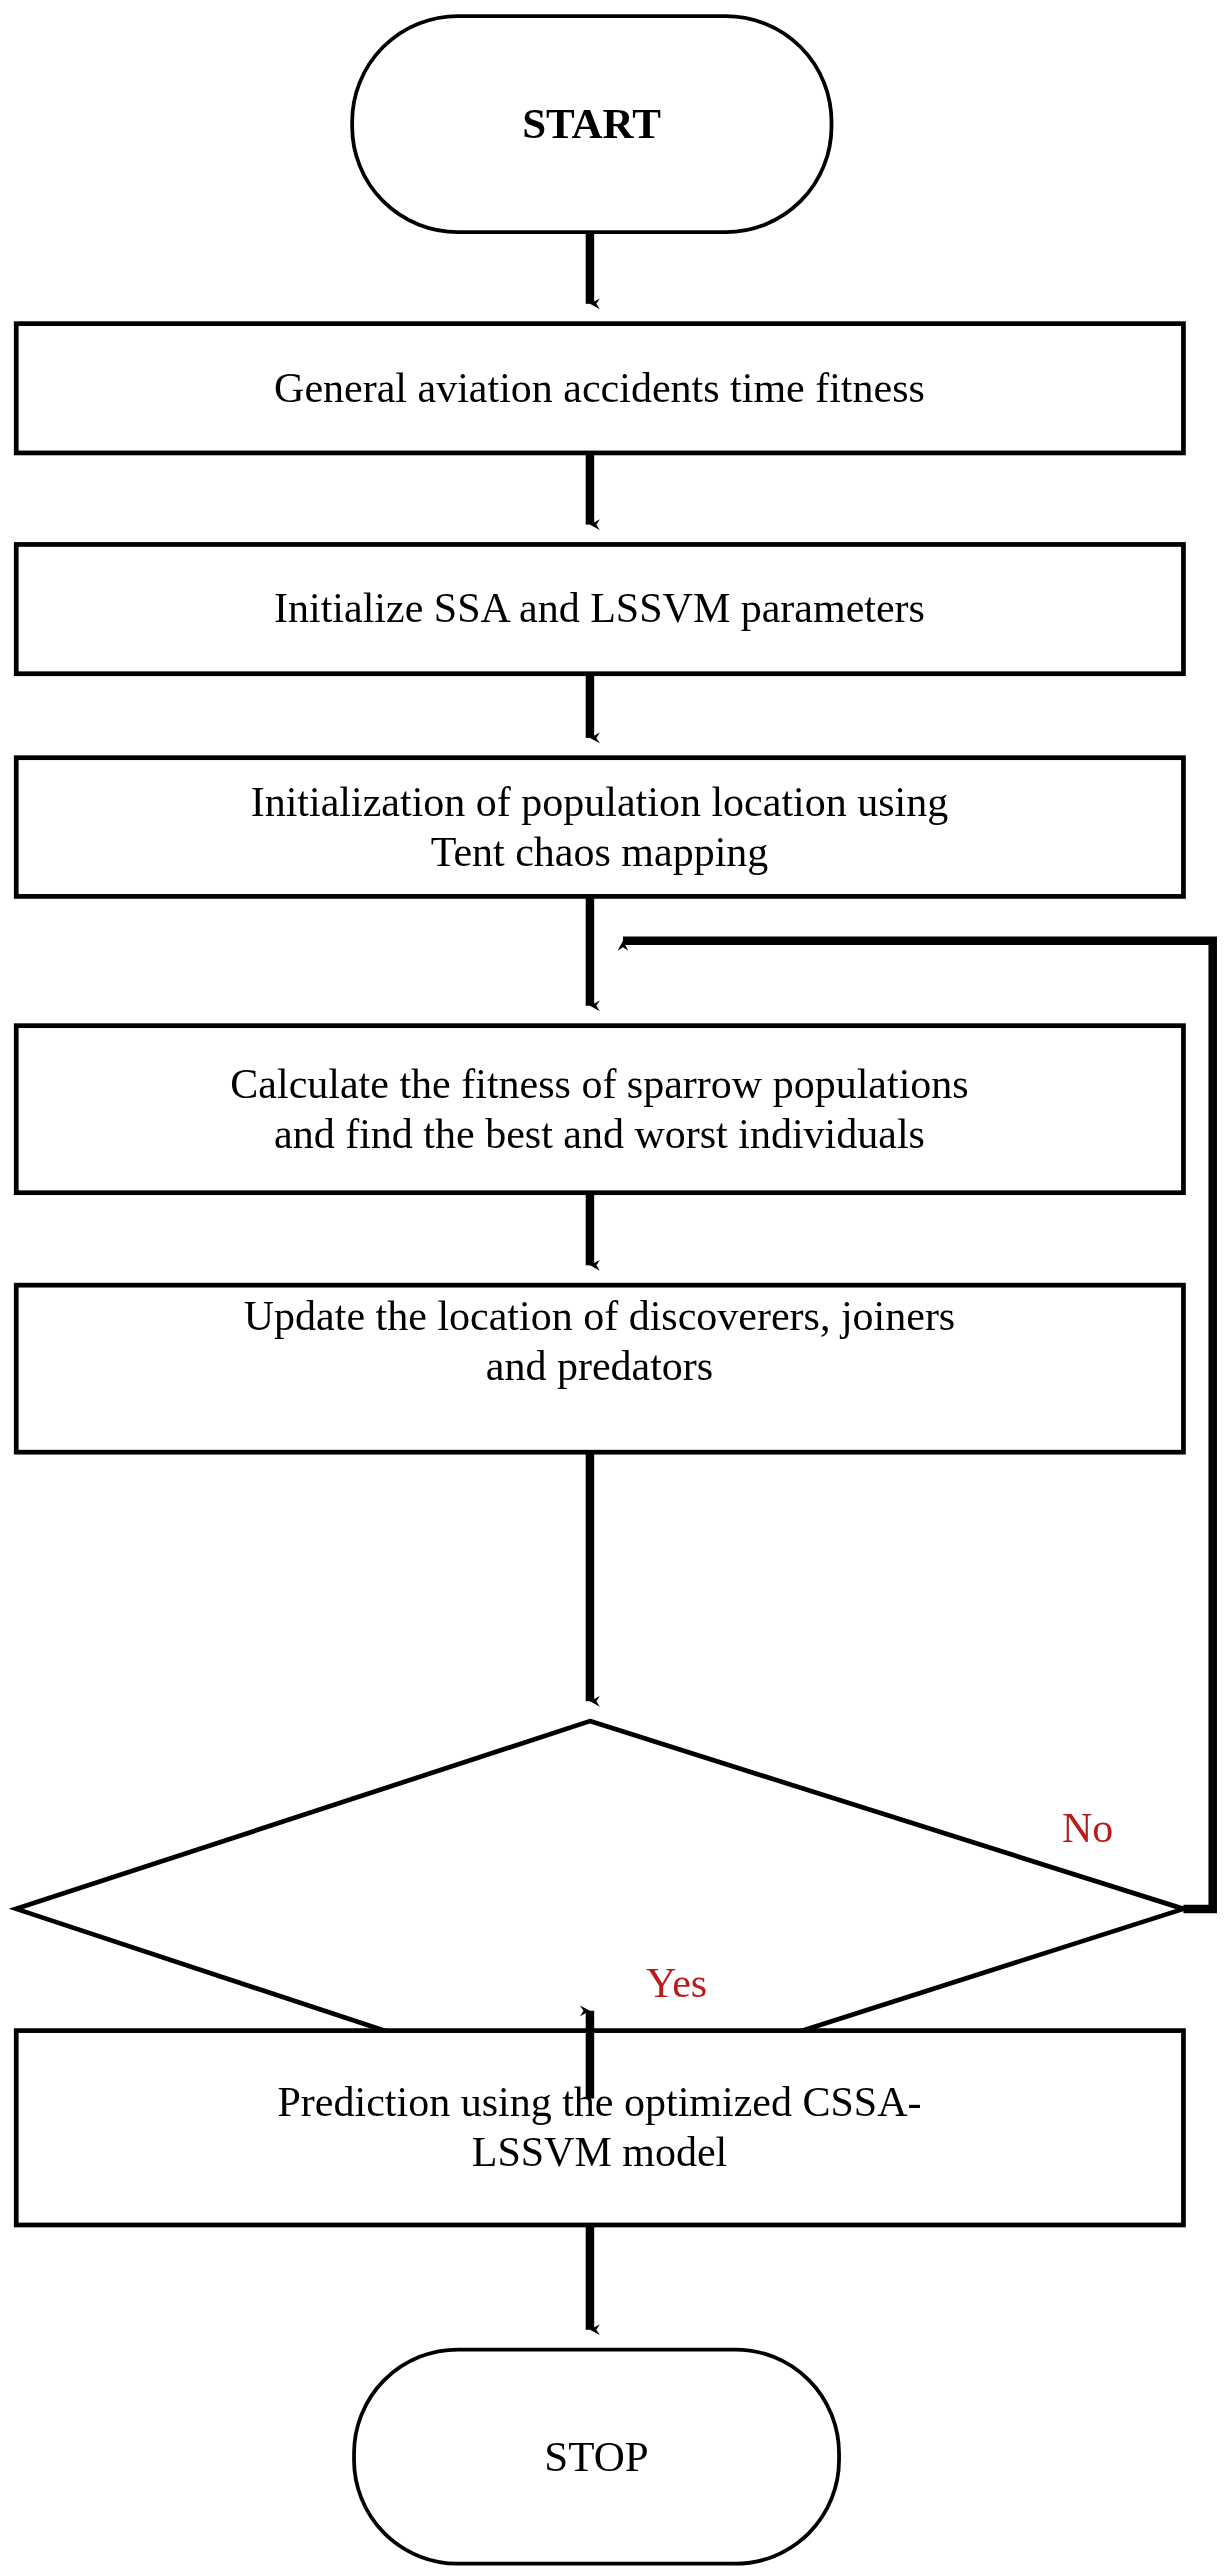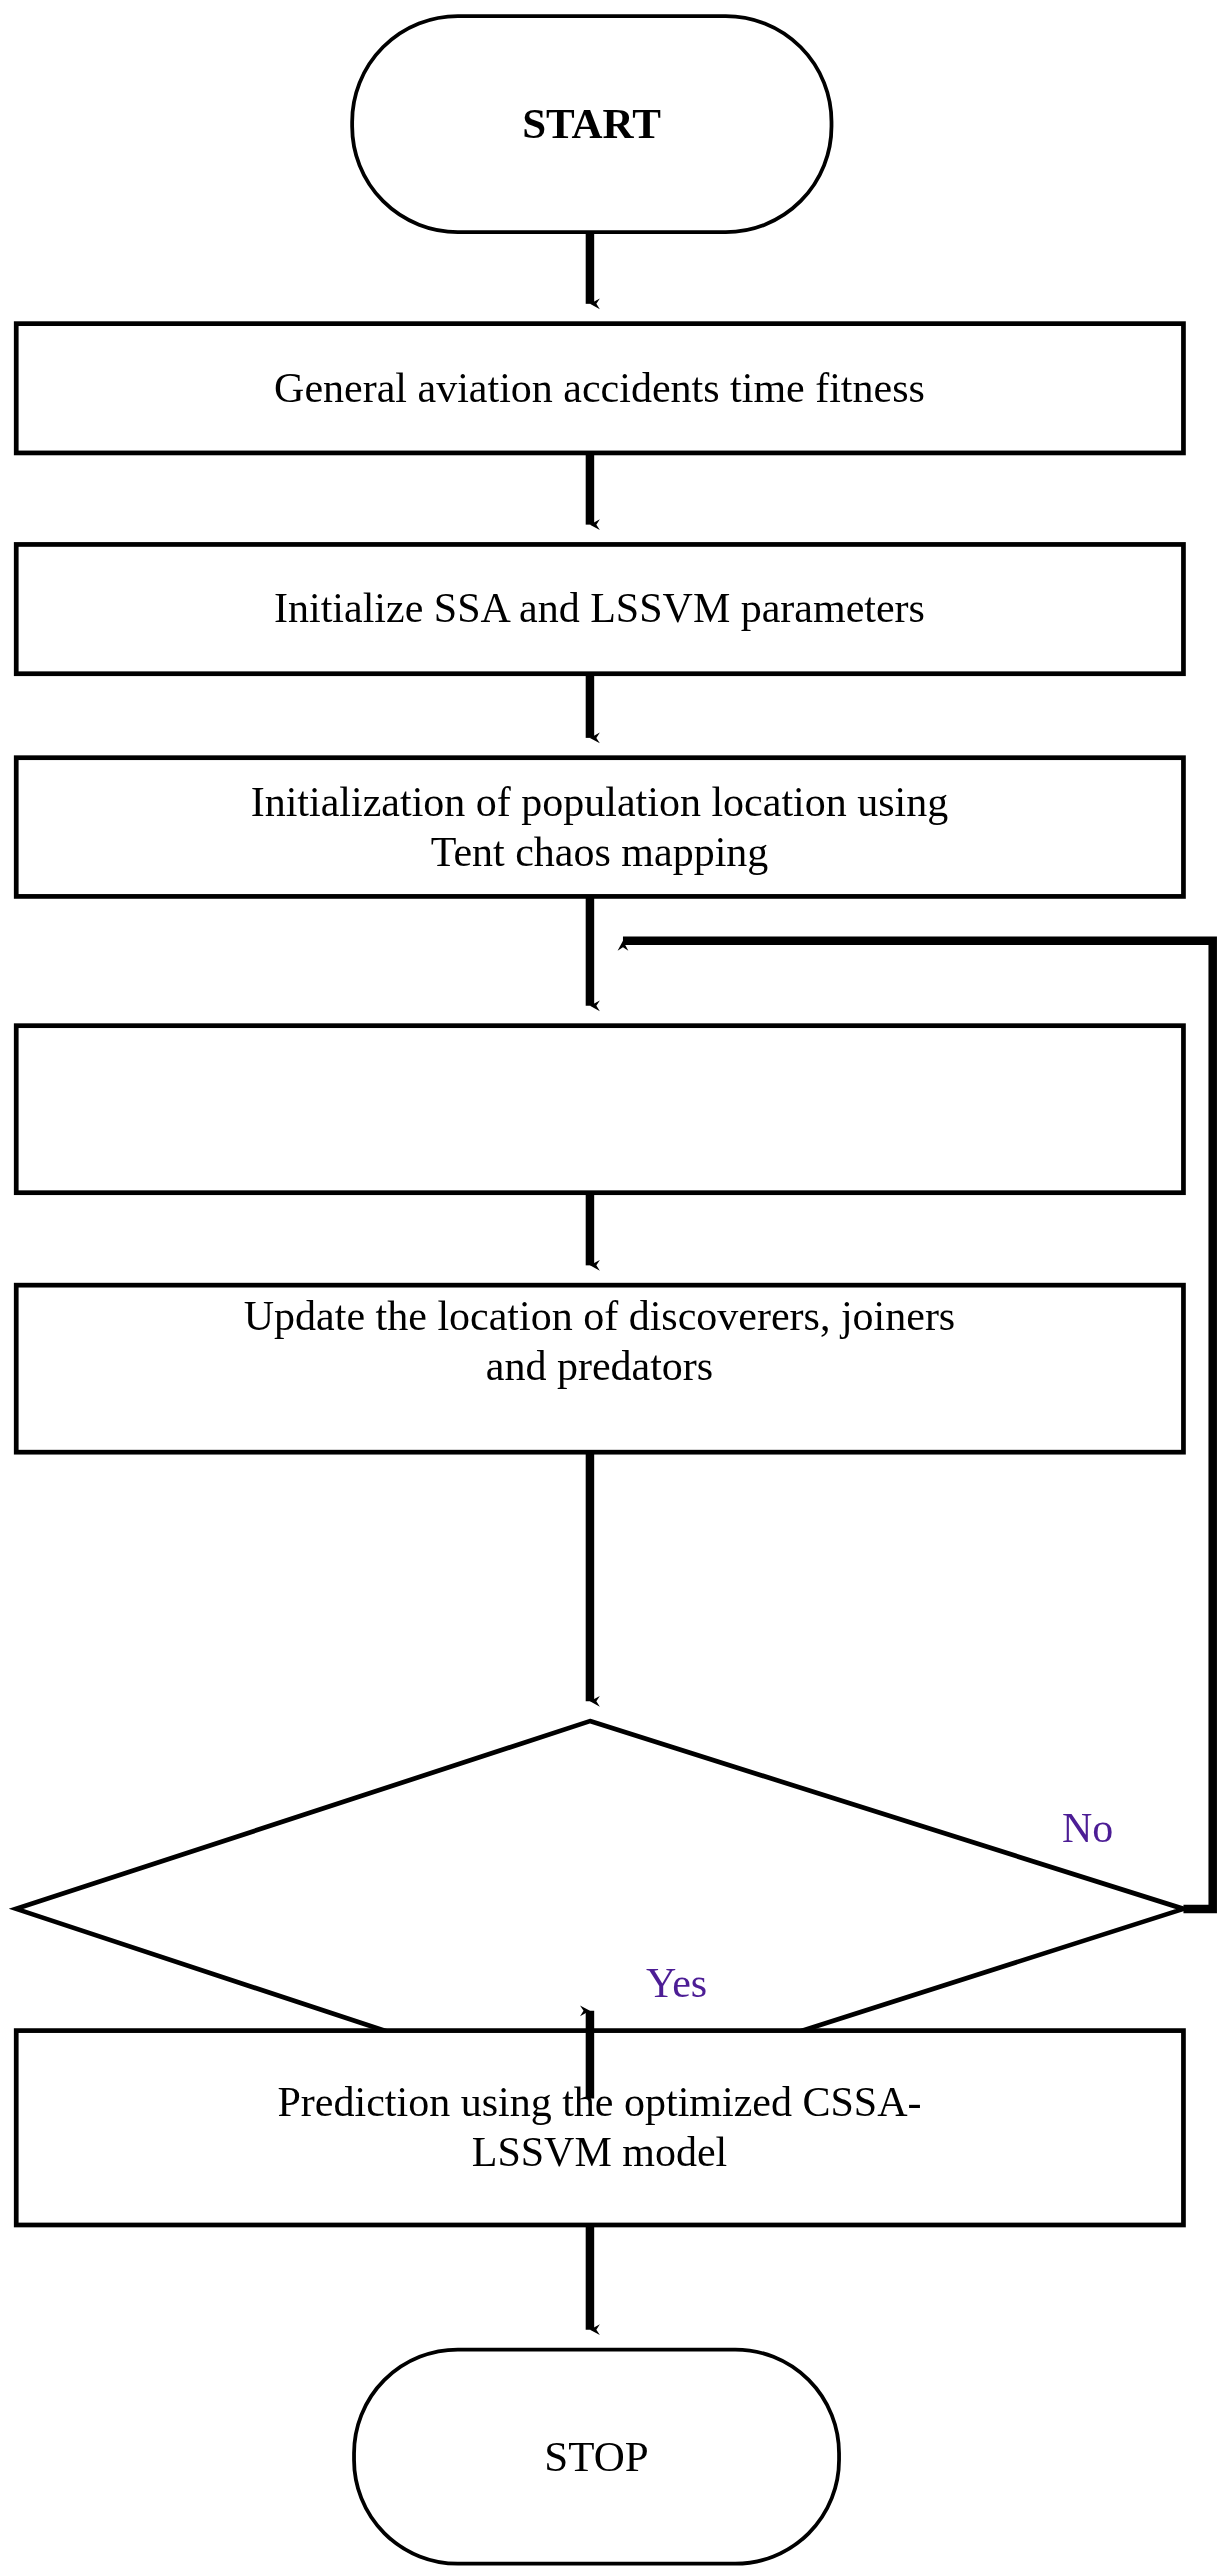--- a/index.html
+++ b/index.html
@@ -37,21 +37,21 @@
     font-size: 42px;
     color: #000000;
     white-space: pre-line;
     pointer-events: none;
   }
   .terminal-label { font-size: 43px; }
   .edge-label {
     position: absolute;
     font-family: "Liberation Serif", "DejaVu Serif", serif;
     font-size: 42px;
-    color: #4c1d95;
+    color: #b91c1c;
     white-space: nowrap;
   }
 </style>
 </head>
 <body>
 
 <div id="canvas">
 
   <svg id="flow-svg" viewBox="0 0 1301 2730" aria-hidden="true">
     <defs>
@@ -102,20 +102,22 @@
 
   <div class="node-label terminal-label" style="left:352px; top:16px; width:479px; height:216px;font-weight:bold;">START</div>
 
   <div class="node-label" style="left:16px; top:324px; width:1167px; height:129px;">General aviation accidents time fitness</div>
 
   <div class="node-label" style="left:16px; top:544px; width:1167px; height:129px;">Initialize SSA and LSSVM parameters</div>
 
   <div class="node-label" style="left:16px; top:758px; width:1167px; height:139px;">Initialization of population location using
 Tent chaos mapping</div>
 
+  <div class="node-label" style="left:16px; top:1026px; width:1167px; height:167px;">Calculate the fitness of sparrow populations
+and find the best and worst individuals</div>
 
   <div class="node-label" style="left:16px; top:1258px; width:1167px; height:167px;">Update the location of discoverers, joiners
 and predators</div>
 
 
   <div class="node-label" style="left:16px; top:2031px; width:1167px; height:194px;">Prediction using the optimized CSSA-
 LSSVM model</div>
 
   <div class="node-label terminal-label" style="left:354px; top:2350px; width:485px; height:214px;">STOP</div>
 

